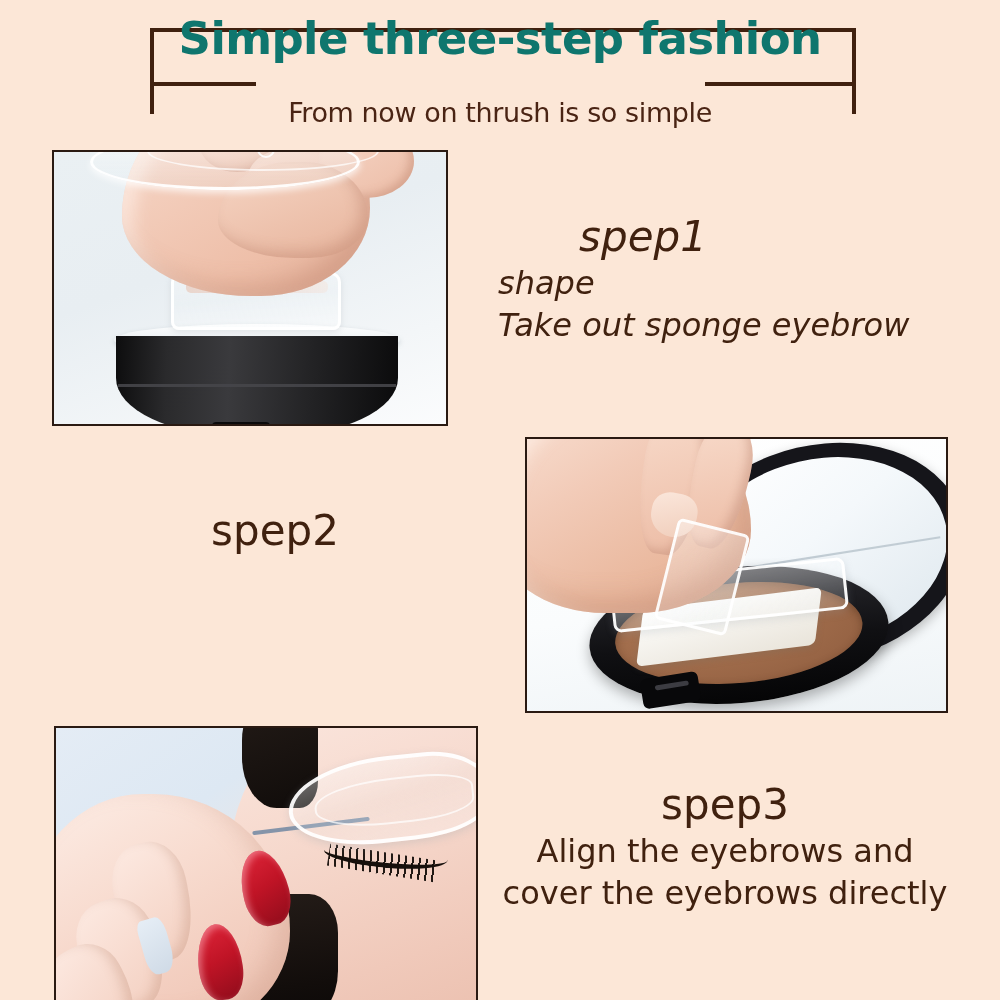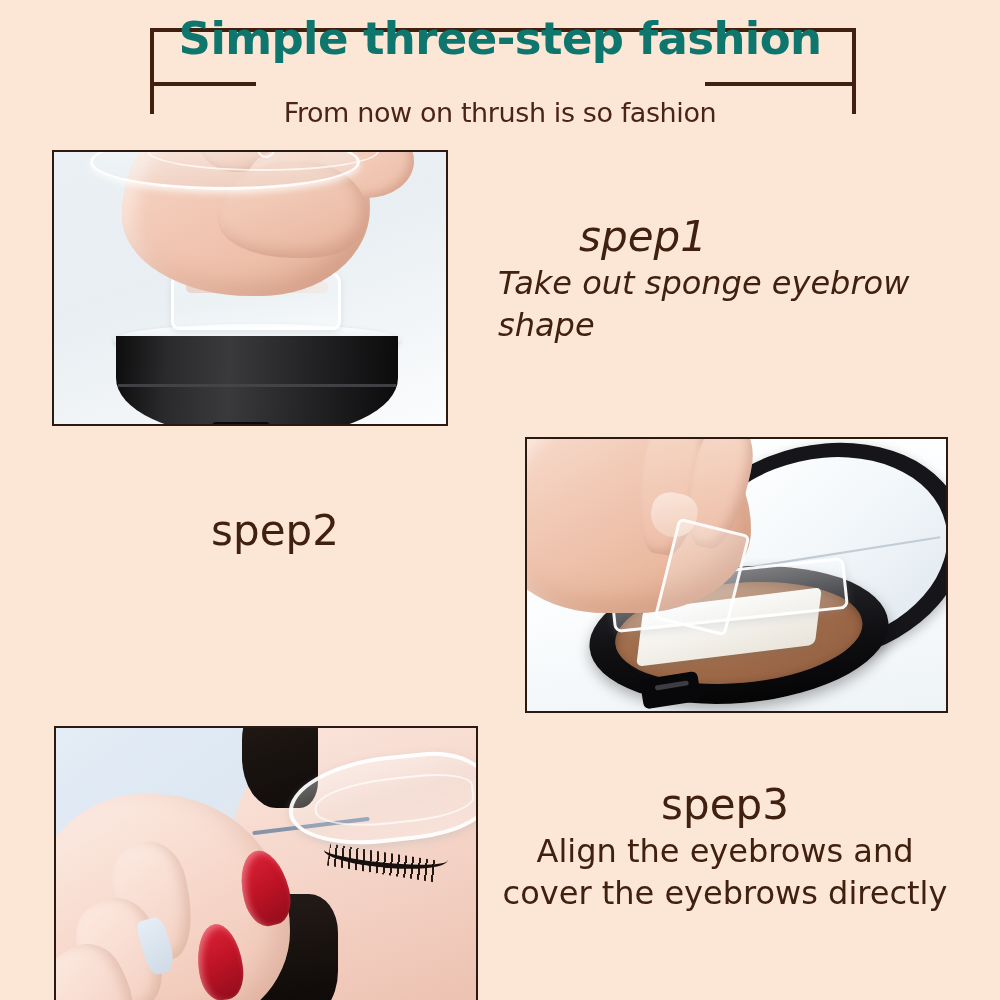--- a/index.html
+++ b/index.html
@@ -434,21 +434,21 @@
   <div class="hdr-border-left"></div>
   <div class="hdr-border-right"></div>
 </div>
 
 <div class="hdr-rule hdr-rule-left"></div>
 <div class="hdr-rule hdr-rule-right"></div>
 
 <div id="page-title">Simple three-step fashion</div>
 
 <div id="page-subtitle">
-  <span id="subtitle-wrap">From now on thrush is so fashion</span>
+  <span id="subtitle-wrap">From now on thrush is so simple</span>
 </div>
 
 <div class="photo" id="photo-step1">
   <div class="ph-inner">
     <div id="p1-bg"></div>
     <div id="p1-compact-rim"></div>
     <div id="p1-compact-body"></div>
     <div id="p1-compact-seam"></div>
     <div id="p1-compact-notch"></div>
     <div id="p1-stamp">
@@ -510,22 +510,22 @@
       <div id="p3-finger-3"></div>
     </div>
     <div class="p3-nail" id="p3-nail-1"></div>
     <div class="p3-nail" id="p3-nail-2"></div>
     <div id="p3-nail-chip"></div>
   </div>
 </div>
 
 <div class="step-block" id="step1-text">
   <div class="step-heading">spep1</div>
+  <div class="step-desc">shape</div>
   <div class="step-desc">Take out sponge eyebrow</div>
-  <div class="step-desc">shape</div>
 </div>
 
 <div class="step-block" id="step2-text">
   <div class="step-heading">spep2</div>
 </div>
 
 <div class="step-block" id="step3-text">
   <div class="step-heading">spep3</div>
   <div class="step-desc">Align the eyebrows and</div>
   <div class="step-desc">cover the eyebrows directly</div>

